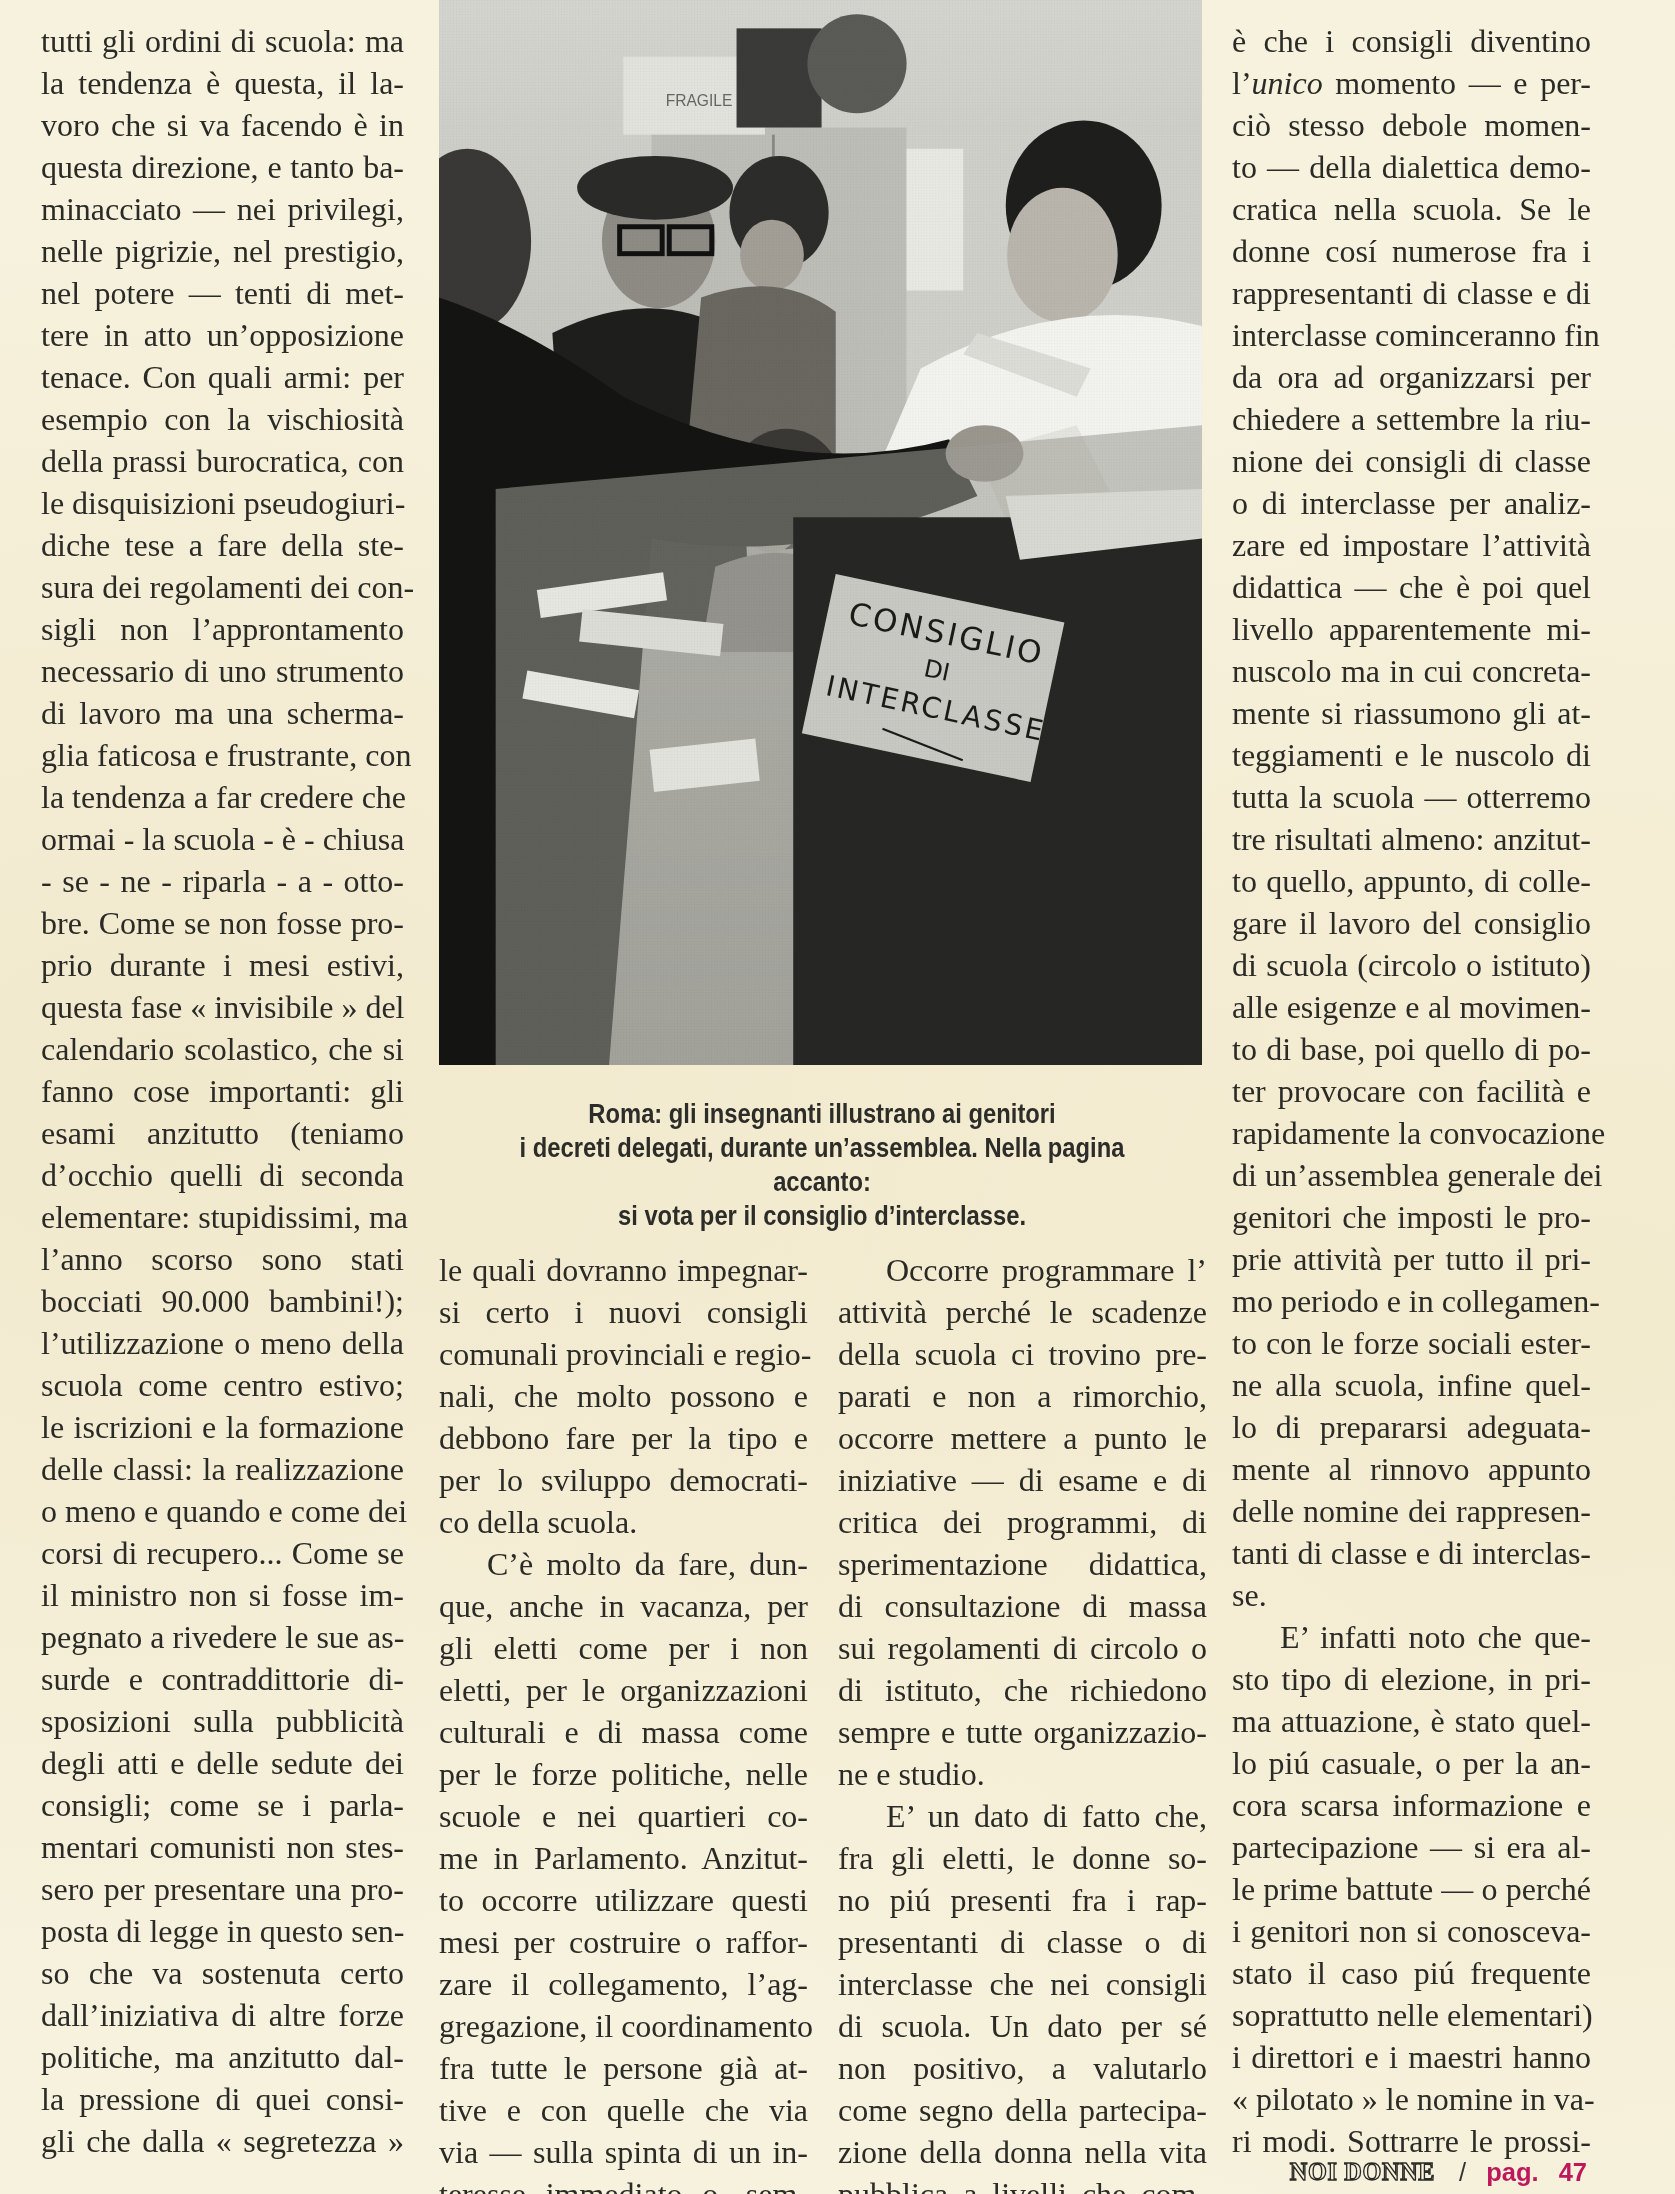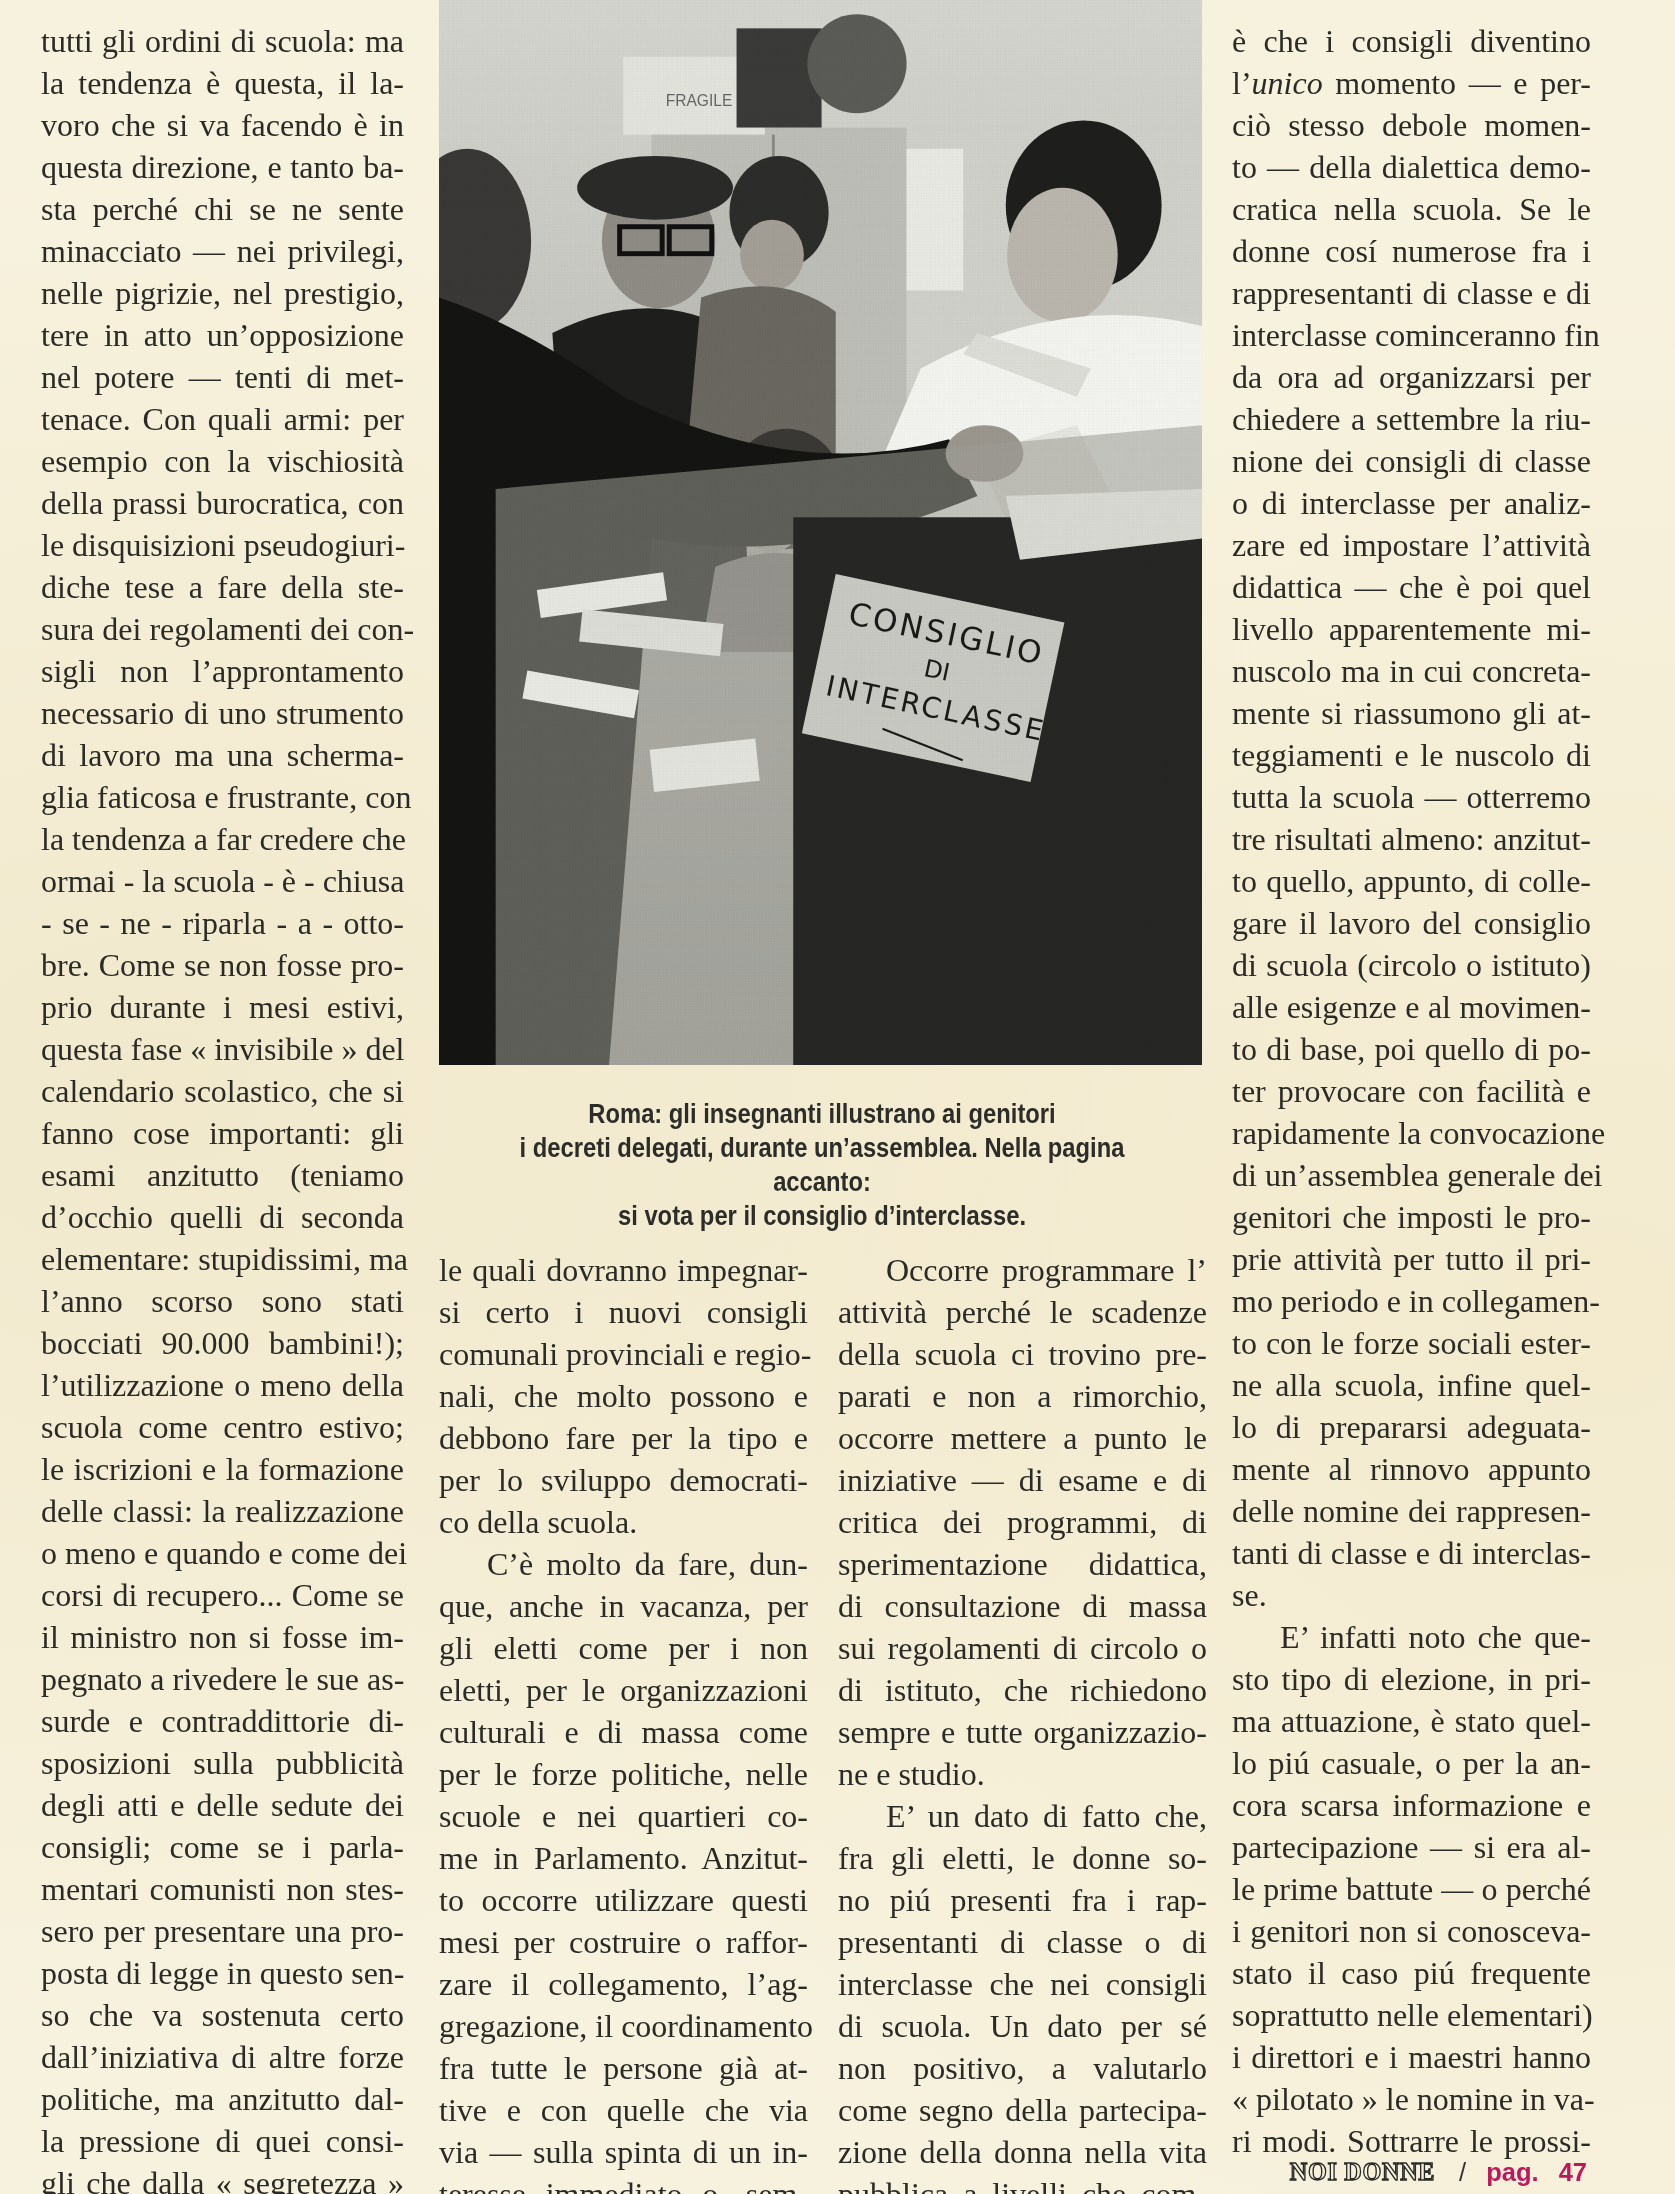--- a/index.html
+++ b/index.html
@@ -68,25 +68,24 @@
 </head>
 <body>
 
 <div class="page-bg"></div>
 
 <div id="col1" class="col">
     <span class="ln">tutti gli ordini di scuola: ma</span>
     <span class="ln">la tendenza è questa, il la-</span>
     <span class="ln">voro che si va facendo è in</span>
     <span class="ln">questa direzione, e tanto ba-</span>
-    <span class="ln">sta perché chi se ne sente</span>
     <span class="ln">minacciato — nei privilegi,</span>
     <span class="ln">nelle pigrizie, nel prestigio,</span>
+    <span class="ln">nel potere — tenti di met-</span>
     <span class="ln">tere in atto un’opposizione</span>
-    <span class="ln">nel potere — tenti di met-</span>
     <span class="ln">tenace. Con quali armi: per</span>
     <span class="ln">esempio con la vischiosità</span>
     <span class="ln">della prassi burocratica, con</span>
     <span class="ln">le disquisizioni pseudogiuri-</span>
     <span class="ln">diche tese a fare della ste-</span>
     <span class="ln">sura dei regolamenti dei con-</span>
     <span class="ln">sigli non l’approntamento</span>
     <span class="ln">necessario di uno strumento</span>
     <span class="ln">di lavoro ma una scherma-</span>
     <span class="ln">glia faticosa e frustrante, con</span>

